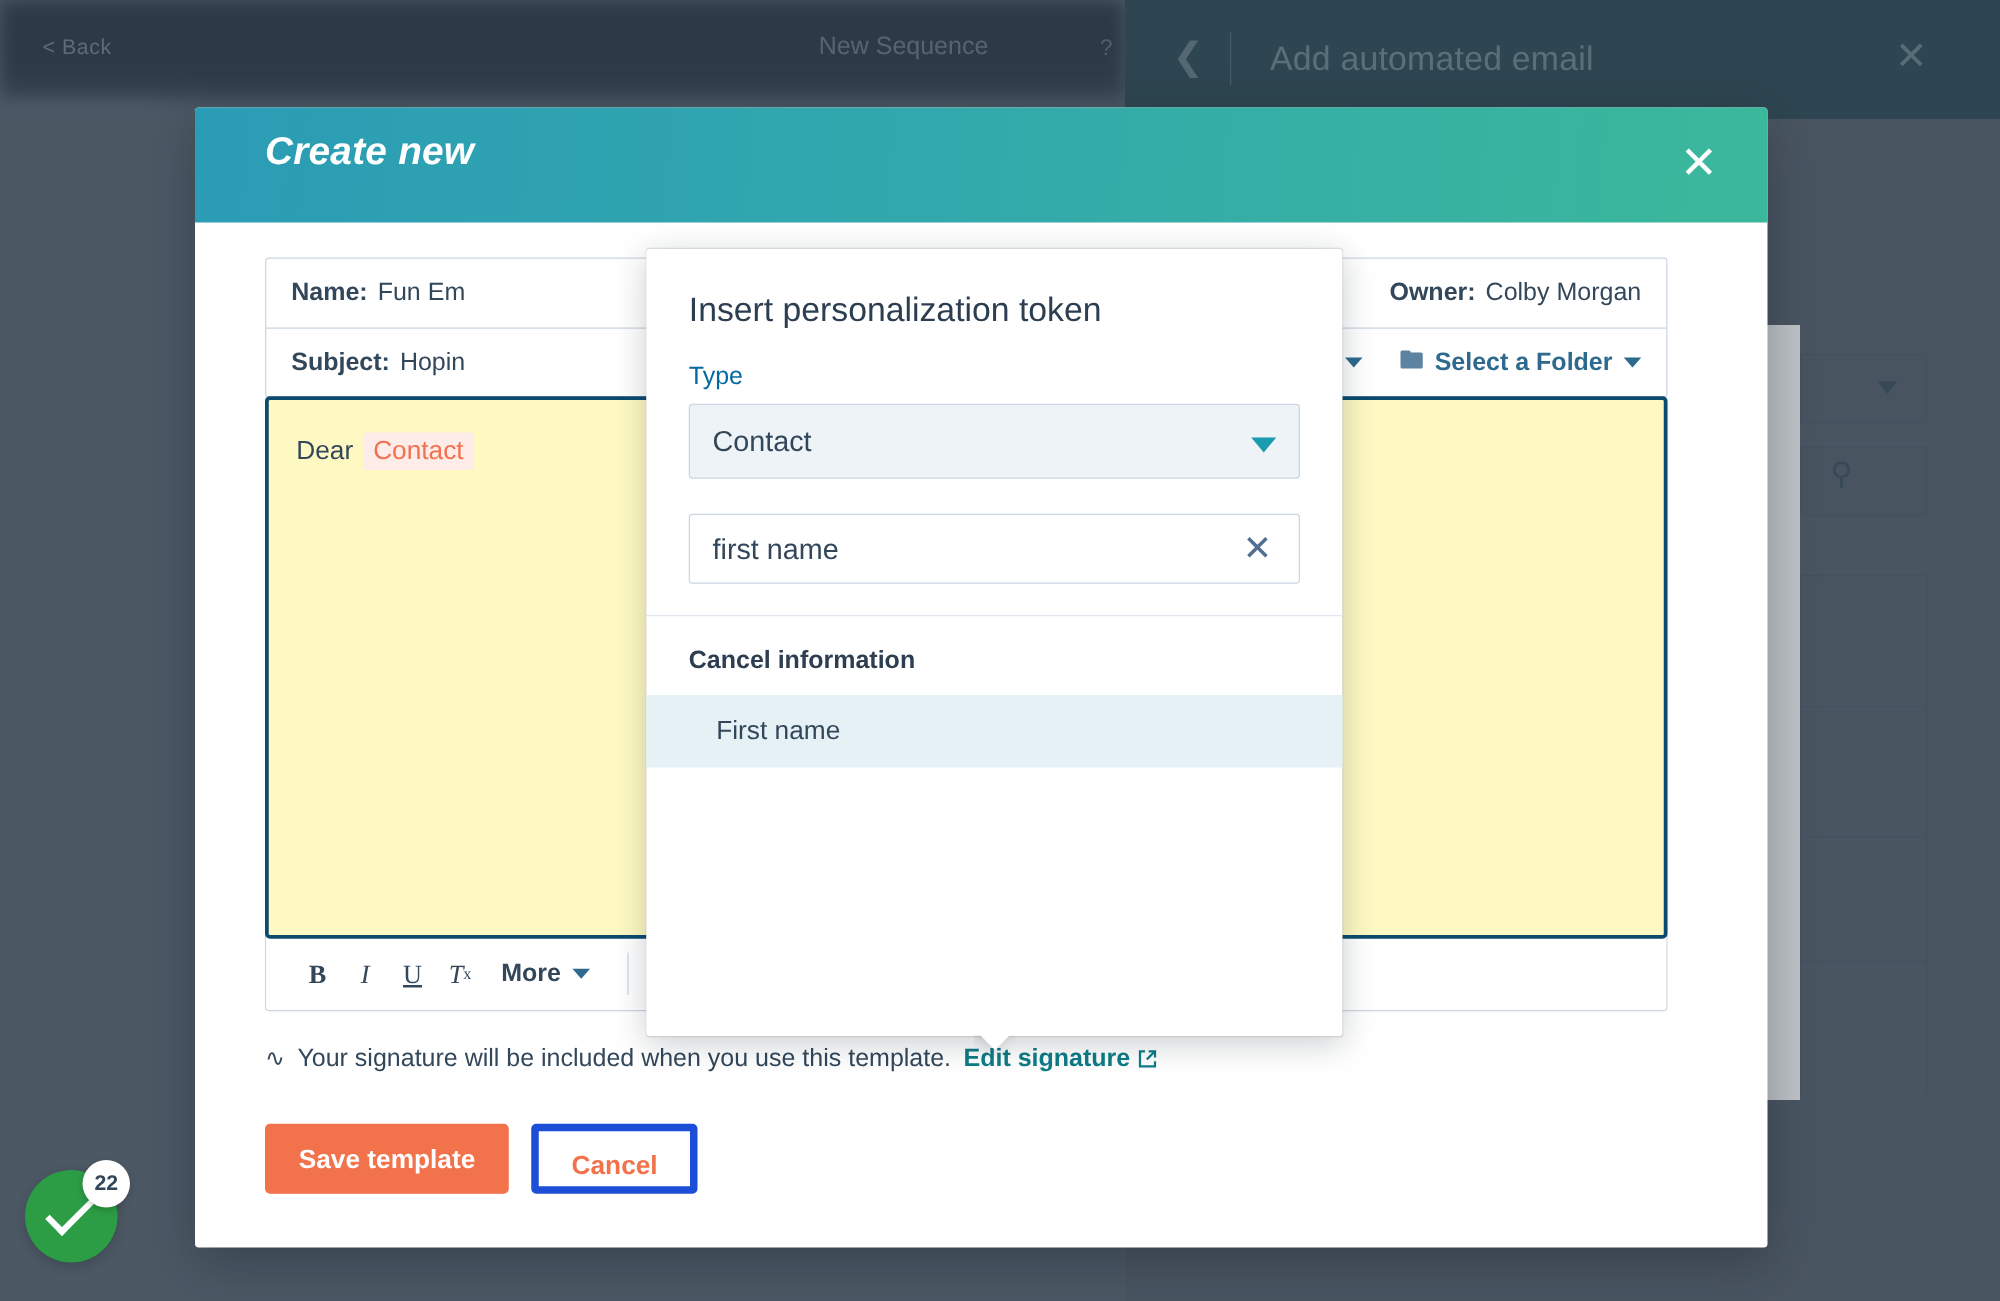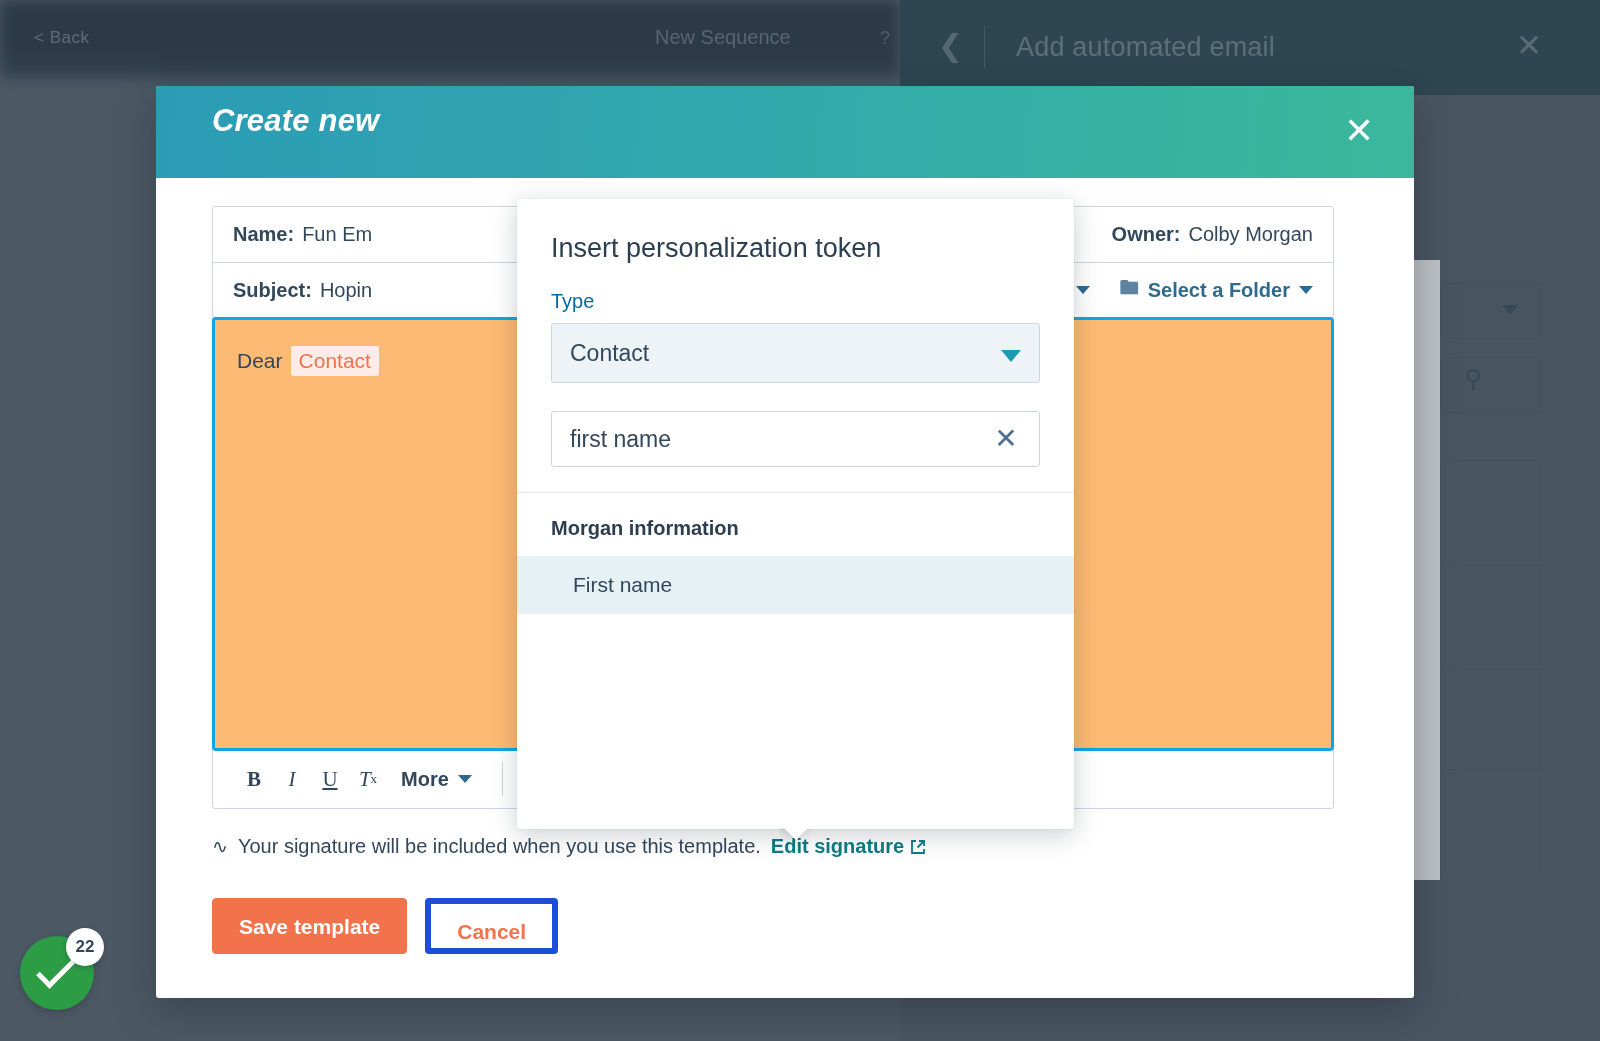--- a/index.html
+++ b/index.html
@@ -131,22 +131,22 @@
   .tri-down {
     width: 0; height: 0; border-left: 7px solid transparent;
     border-right: 7px solid transparent; border-top: 8px solid #2e6a8e;
   }
   .folder-glyph { color: #5e83a0; font-size: 19px; }
 
   
   .editor-wrap { margin-top: -1px; border: 1px solid #cbd6e2; border-radius: 3px; }
   .editor-area {
     position: relative; height: 434px; padding: 26px 22px;
-    border: 3px solid #0ea5e9; border-radius: 4px;
-    margin: -1px; background: #fdba74;
+    border: 3px solid #0c4a6e; border-radius: 4px;
+    margin: -1px; background: #fef9c3;
   }
   .editor-line { font-size: 21px; color: #33475b; display: flex; align-items: center; }
   .token-chip {
     background: #fdece7; color: #f2714e; border-radius: 2px;
     padding: 3px 8px; margin-left: 8px; font-size: 21px;
   }
   .toolbar {
     height: 58px; display: flex; align-items: center; padding: 0 22px;
     gap: 0; background: #fff; border-radius: 0 0 3px 3px;
   }
@@ -401,21 +401,21 @@
       <div class="pop-select">
         <span>Contact</span>
         <span class="tri"></span>
       </div>
       <div class="pop-search">
         <span placeholder="Search">first name</span>
         <span class="pop-search-clear">✕</span>
       </div>
     </div>
     <div class="pop-divider"></div>
-    <div class="pop-group-title">Morgan information</div>
+    <div class="pop-group-title">Cancel information</div>
     <div class="pop-option active">First name</div>
     <div class="pop-tail"></div>
   </div>
 
 </div>
 
 <div id="badge-widget">
   <div class="badge-circle">
     <div class="badge-check"></div>
   </div>

